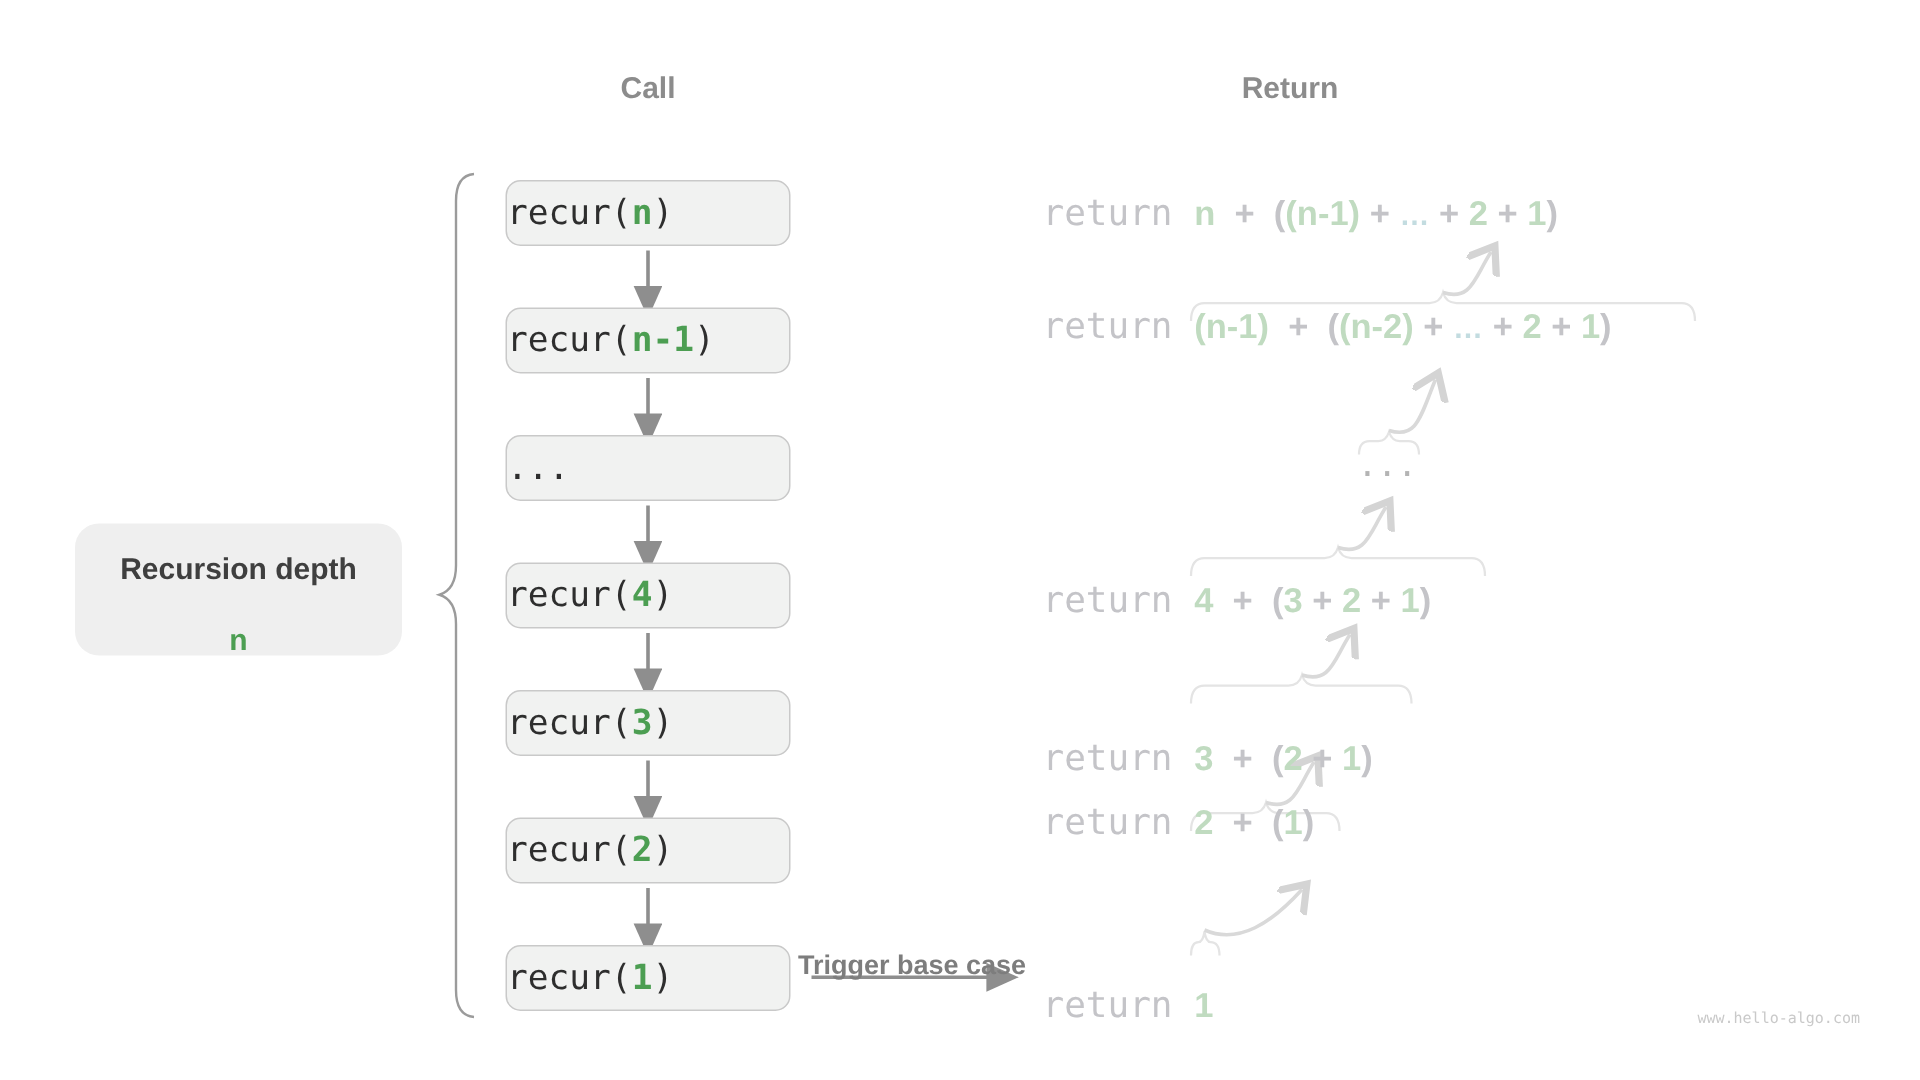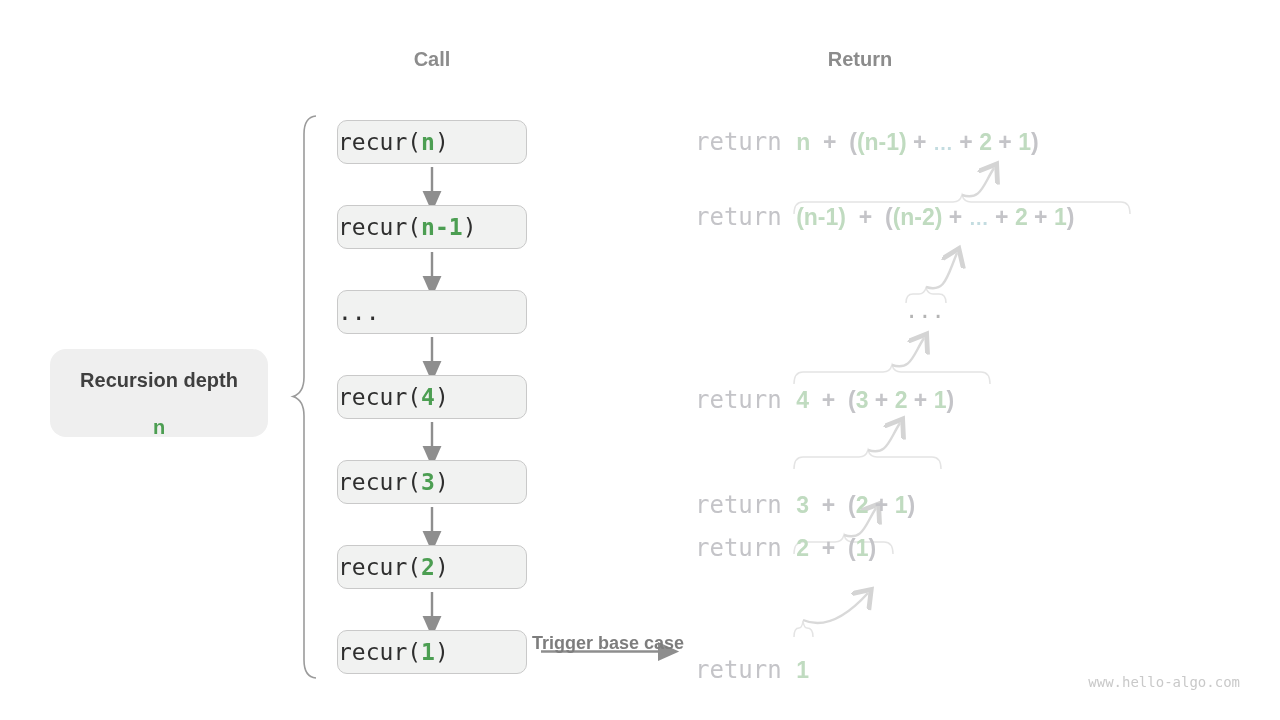--- a/index.html
+++ b/index.html
@@ -42,21 +42,21 @@
   .depth-title{font-weight:bold;font-size:20px;color:#3f3f3f;line-height:1;}
   .depth-value{font-weight:bold;font-size:20px;color:#4c9e52;line-height:1;}
 
   .trigger{
     position:absolute;left:608px;top:597px;transform:translateX(-50%);
     font-weight:bold;font-size:18px;color:#7d7d7d;white-space:nowrap;margin-top:36px;
   }
 
   .watermark{
     position:absolute;right:40px;top:674px;
-    font-family:"DejaVu Sans Mono",monospace;font-size:14px;color:#c9c9c9;
+    font-family:"DejaVu Sans Mono",monospace;font-size:10px;color:#c9c9c9;
   }
 </style>
 </head>
 <body>
 
 <div>
 
   <svg class="deco" width="1280" height="720" viewBox="0 0 1280 720">
     <defs>
       <marker id="mD" markerWidth="11" markerHeight="10" refX="1" refY="4" orient="auto">

